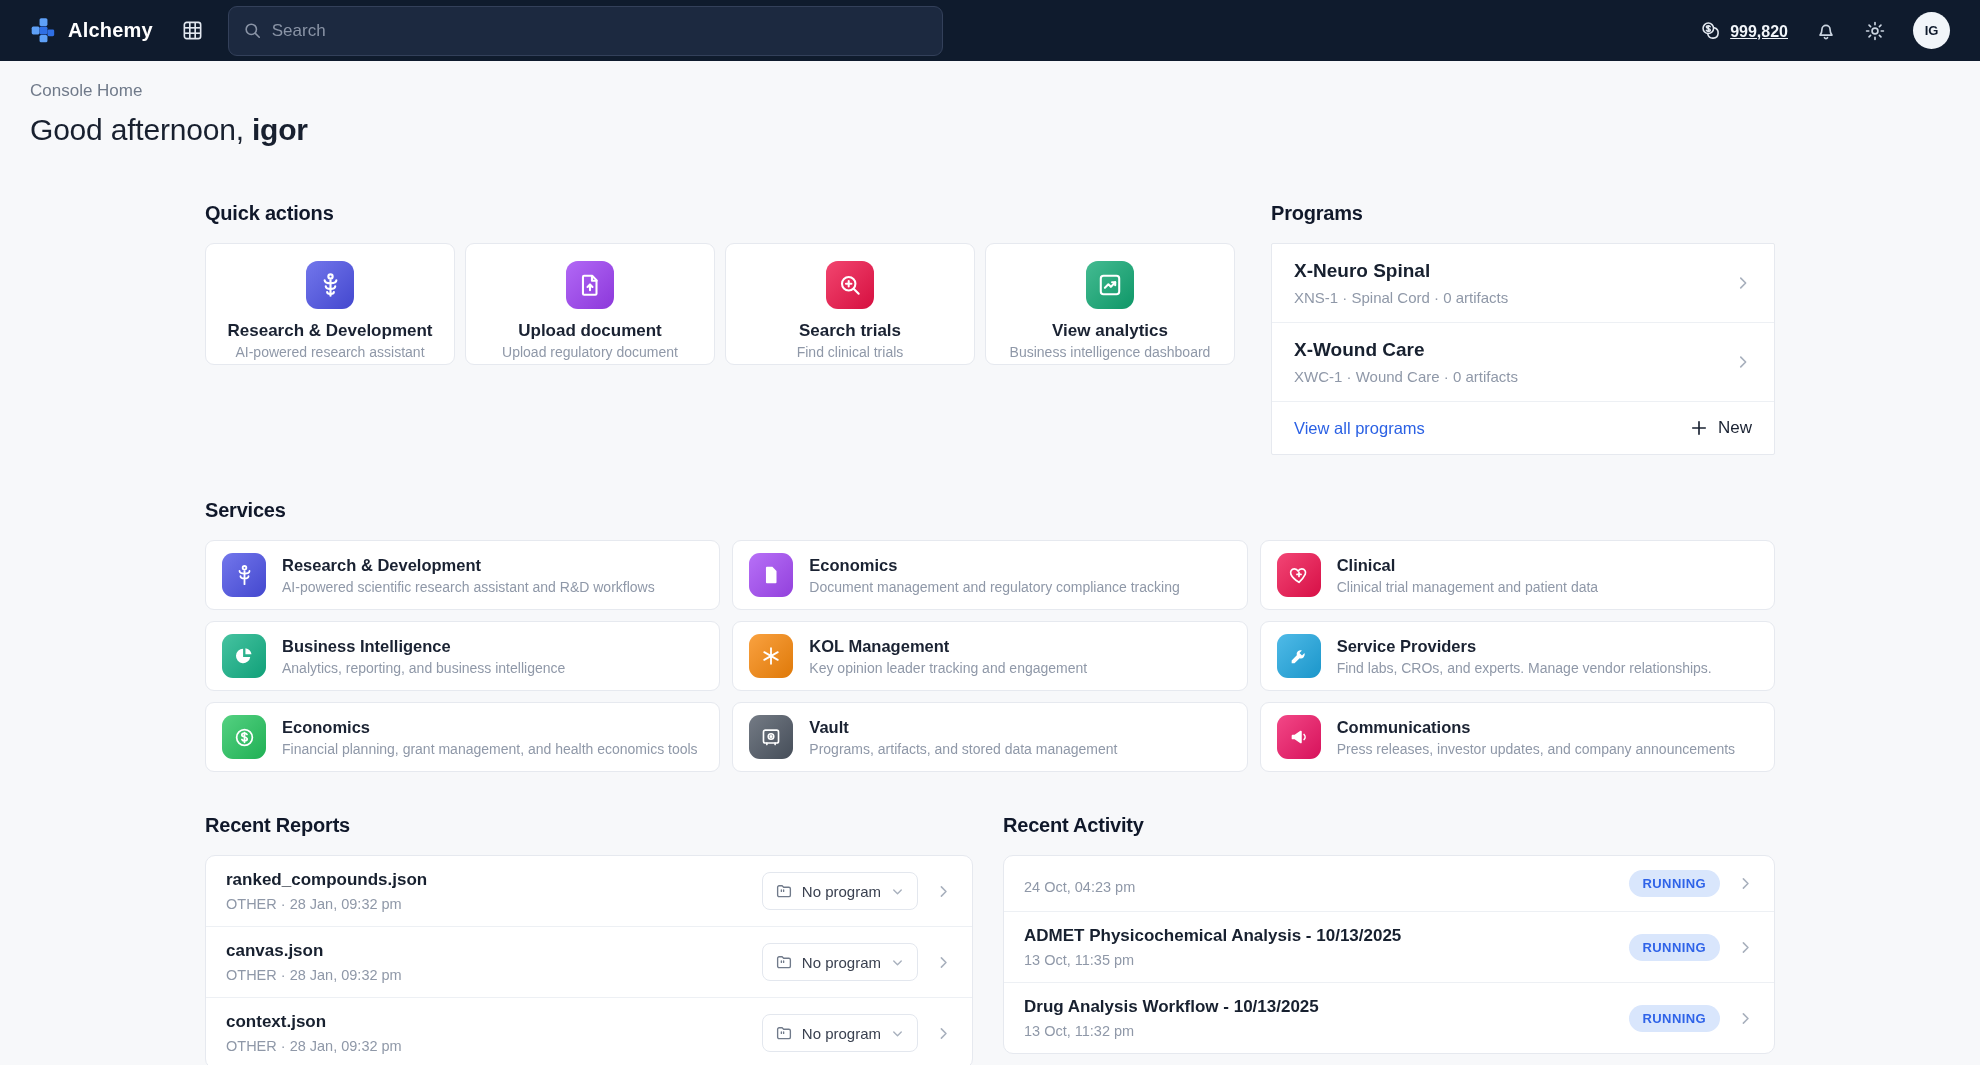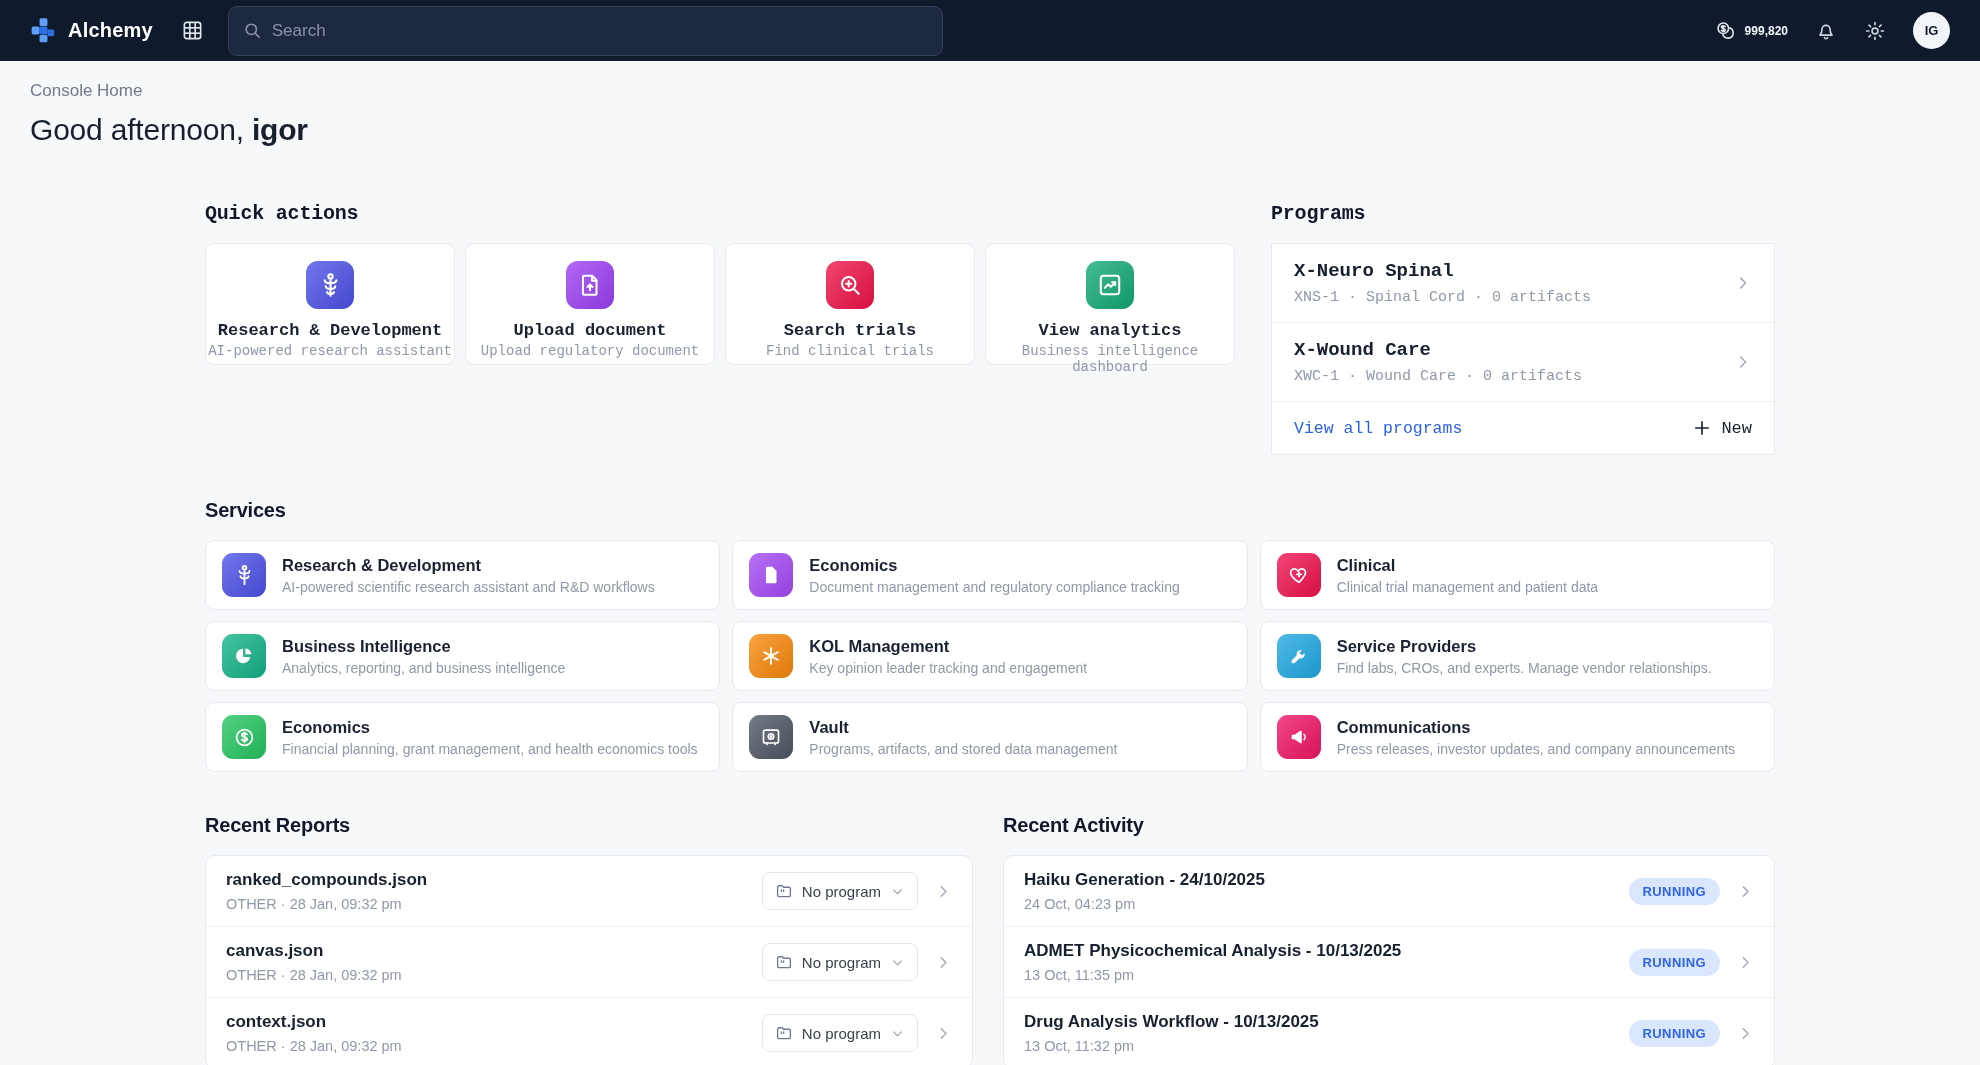--- a/index.html
+++ b/index.html
@@ -21,35 +21,35 @@
     margin-left:24px; width:715px; height:50px; background:#1c2940;
     border:1px solid #33405a; border-radius:9px; display:flex; align-items:center;
     padding:0 14px; gap:10px;
   }
   .searchbox input {
     background:transparent; border:none; outline:none; color:#cbd5e1;
     font-size:17px; width:100%; font-family:inherit;
   }
   .searchbox input::placeholder { color:#8a94a6; }
   .top-right { margin-left:auto; display:flex; align-items:center; gap:27px; }
-  .credits { display:flex; align-items:center; gap:9px; color:#f1f5f9; font-size:12px; font-weight:600; }
+  .credits { display:flex; align-items:flex-end; gap:9px; color:#f1f5f9; font-size:16px; font-weight:600;text-decoration:underline; }
   .iconbtn { background:none; border:none; cursor:pointer; display:flex; align-items:center; }
   .avatar {
     width:37px; height:37px; border-radius:50%; background:#f1f5f9;
     display:flex; align-items:center; justify-content:center;
     color:#0f1b2d; font-size:13px; font-weight:700; cursor:pointer;
   }
   
   .pagehead { padding:20px 30px 0; }
   .breadcrumb { color:#707a8a; font-size:17px; }
   .greeting { margin-top:12px; font-size:30px; font-weight:400; color:#18202f; letter-spacing:-.2px; }
   .greeting b { font-weight:700; }
   
   .container { width:1570px; margin:0 auto; }
-  .row1 { display:flex; gap:36px; margin-top:55px;font-family:Liberation Mono, monospace; }
+  .row1 { display:flex; gap:36px; margin-top:55px; }
   h2.section-title { font-size:20px; font-weight:700; color:#10182a; letter-spacing:-.2px; margin-bottom:18px; }
   
   .qa { width:1030px; flex:none; }
   .qa-grid { display:grid; grid-template-columns:repeat(4,1fr); gap:10px; }
   .qa-card {
     background:#fff; border:1px solid #e6e9ef; border-radius:9px;
     height:122px; text-align:center; padding-top:17px; cursor:pointer;
   }
   .tile {
     position:relative; border-radius:12px; display:inline-flex;
@@ -498,21 +498,20 @@
 
       </div>
     </section>
 
     <section class="activity">
       <h2 class="section-title">Recent Activity</h2>
       <div class="listcard">
 
         <div class="lrow">
           <div class="lrow-main">
-            <div class="lname">Haiku Generation - 24/10/2025</div>
             <div class="lmeta">24 Oct, 04:23 pm</div>
           </div>
           <span class="badge">RUNNING</span>
           <button class="chev-right">
             <svg width="17" height="17" viewBox="0 0 24 24" fill="none" stroke="#a8b0bd" stroke-width="2.2" stroke-linecap="round" stroke-linejoin="round">
                 <path d="M9 5.5l6.5 6.5L9 18.5"></path>
               </svg>
           </button>
         </div>
 

